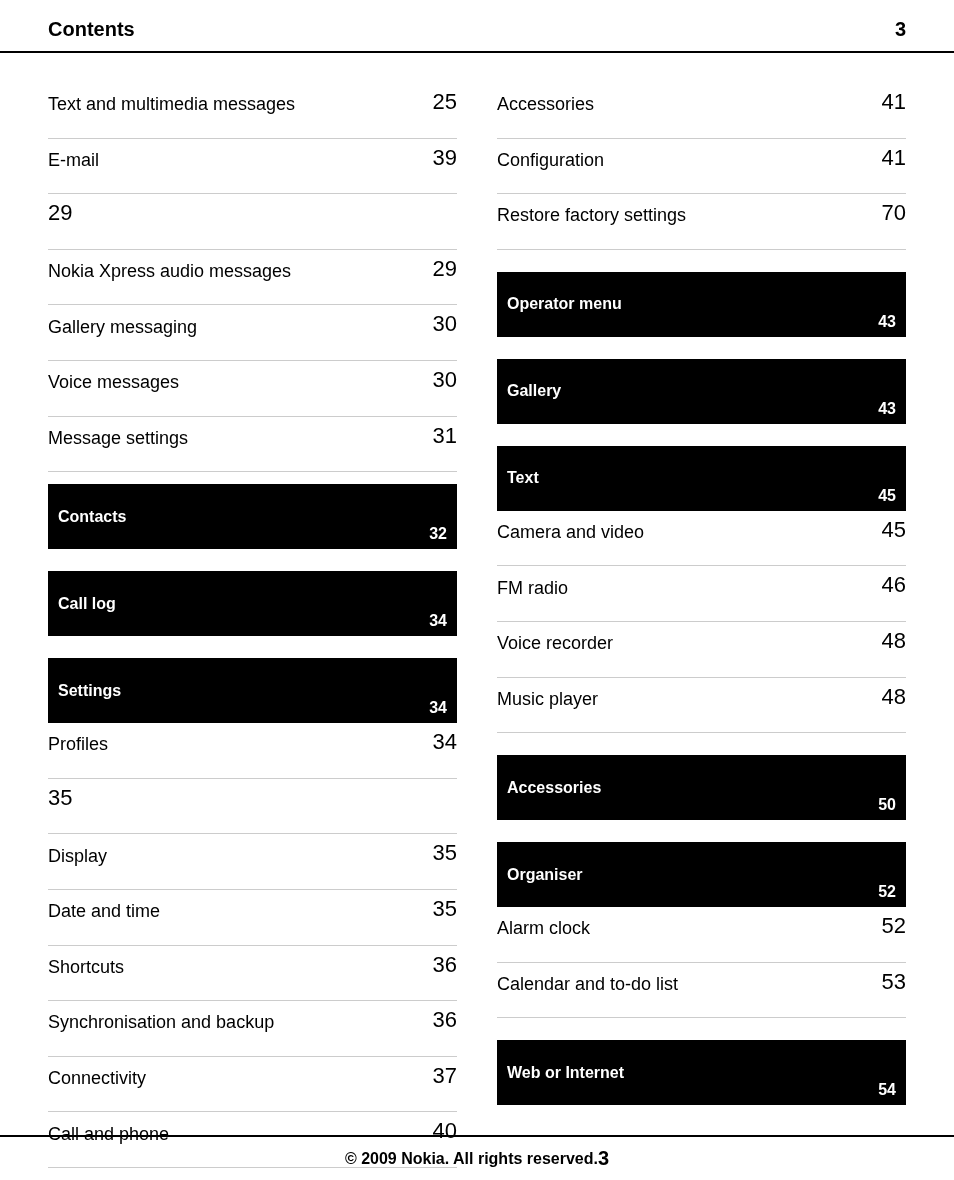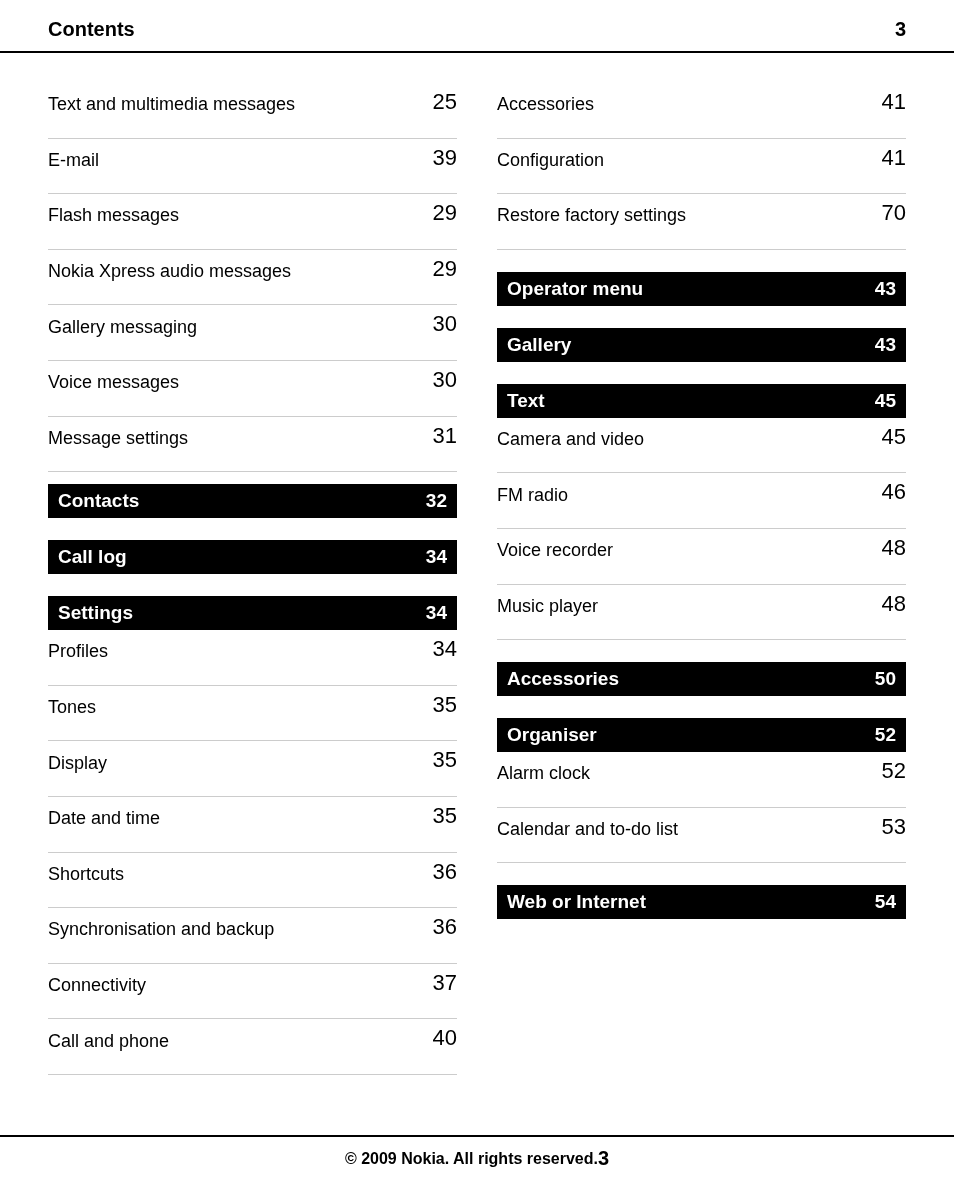--- a/index.html
+++ b/index.html
@@ -71,34 +71,35 @@
     .toc-item .page-num {
       font-size: 22px;
       white-space: nowrap;
     }
 
     
     .section-header {
       background: #000;
       color: #fff;
       font-weight: bold;
-      font-size: 19px;
+      font-size: 16px;
       display: flex;
       justify-content: space-between;
       align-items: center;
       padding: 6px 10px;
       margin: 12px 0 0 0;
     }
 
     .section-header .label {
       font-weight: bold;
     }
 
     .section-header .page-num {
       font-weight: bold;
+      margin-top: 35px;
     }
 
     
     .spacer {
       height: 10px;
     }
 
     
     .footer {
       position: absolute;
@@ -143,21 +144,20 @@
 
       <div class="toc-item multiline">
         <span class="label">Text and multimedia messages</span>
         <span class="page-num">25</span>
       </div>
       <div class="toc-item">
         <span class="label">E-mail</span>
         <span class="page-num">39</span>
       </div>
       <div class="toc-item">
-        <span class="label">Flash messages</span>
         <span class="page-num">29</span>
       </div>
       <div class="toc-item multiline">
         <span class="label">Nokia Xpress audio messages</span>
         <span class="page-num">29</span>
       </div>
       <div class="toc-item">
         <span class="label">Gallery messaging</span>
         <span class="page-num">30</span>
       </div>
@@ -187,21 +187,20 @@
       <div class="section-header">
         <span class="label">Settings</span>
         <span class="page-num">34</span>
       </div>
 
       <div class="toc-item">
         <span class="label">Profiles</span>
         <span class="page-num">34</span>
       </div>
       <div class="toc-item">
-        <span class="label">Tones</span>
         <span class="page-num">35</span>
       </div>
       <div class="toc-item">
         <span class="label">Display</span>
         <span class="page-num">35</span>
       </div>
       <div class="toc-item">
         <span class="label">Date and time</span>
         <span class="page-num">35</span>
       </div>

